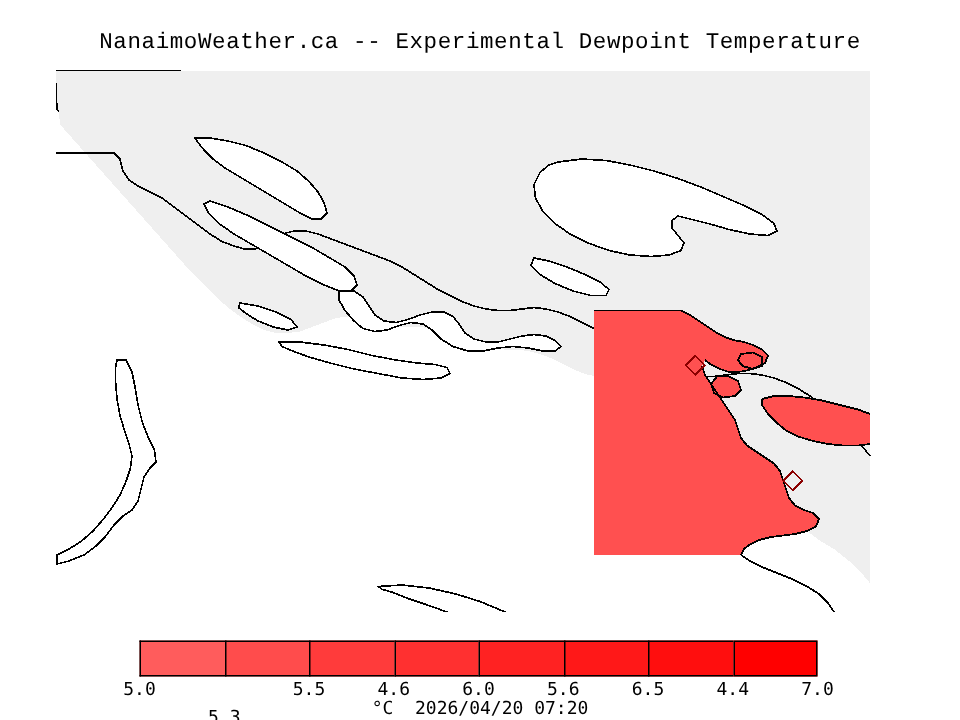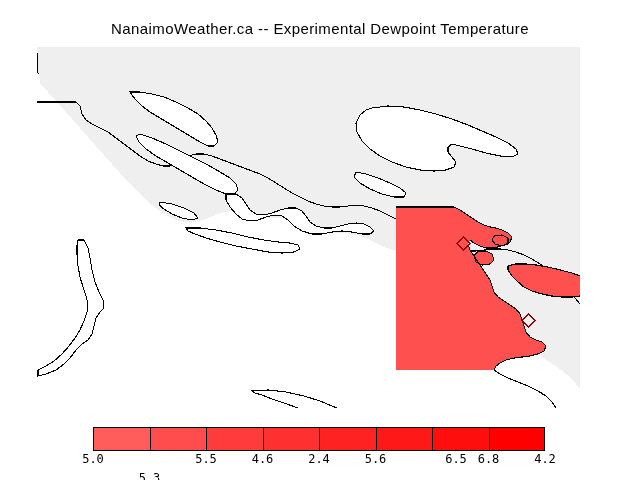--- a/index.html
+++ b/index.html
@@ -21,21 +21,21 @@
     height: 480px;
     background: #ffffff;
   }
   
   #title {
     position: absolute;
     left: 0;
     top: 20px;
     width: 640px;
     text-align: center;
-    font-family: Liberation Sans, sans-serif;
+    font-family: Liberation Mono, monospace;
     font-size: 15px;
     letter-spacing: 0.4px;
     color: #000000;
     white-space: pre;
   }
   
   #map-panel {
     position: absolute;
     left: 0;
     top: 44px;
@@ -301,20 +301,21 @@
       <div class="cb-seg" style="left: 226px; width: 56.5px; background: rgb(255, 34, 34);"></div>
       <div class="cb-seg" style="left: 282.5px; width: 56.5px; background: rgb(255, 24, 24);"></div>
       <div class="cb-seg" style="left: 339px; width: 56.5px; background: rgb(255, 14, 14);"></div>
       <div class="cb-seg last" style="left: 395.5px; width: 56.5px; background: rgb(255, 0, 0);"></div>
     </div>
   <div id="cb-ticks">
       <div class="cb-tick" style="left: 93px;">5.0</div>
       <div class="cb-tick" style="left: 149.5px; margin-top: 19px;">5.3</div>
       <div class="cb-tick" style="left: 206px;">5.5</div>
       <div class="cb-tick" style="left: 262.5px;">4.6</div>
-      <div class="cb-tick" style="left: 319px;">2.4</div>
+      <div class="cb-tick" style="left: 319px;">6.0</div>
       <div class="cb-tick" style="left: 375.5px;">5.6</div>
-      <div class="cb-tick" style="left: 432px; margin-left: 24px;">6.5</div>
-      <div class="cb-tick" style="left: 488.5px;">6.8</div>
-      <div class="cb-tick" style="left: 545px;">4.2</div>
+      <div class="cb-tick" style="left: 432px;">6.5</div>
+      <div class="cb-tick" style="left: 488.5px;">4.4</div>
+      <div class="cb-tick" style="left: 545px;">7.0</div>
     </div>
+  <div id="cb-caption">°C  2026/04/20 07:20</div>
 
 </div>
 
 </body></html>

